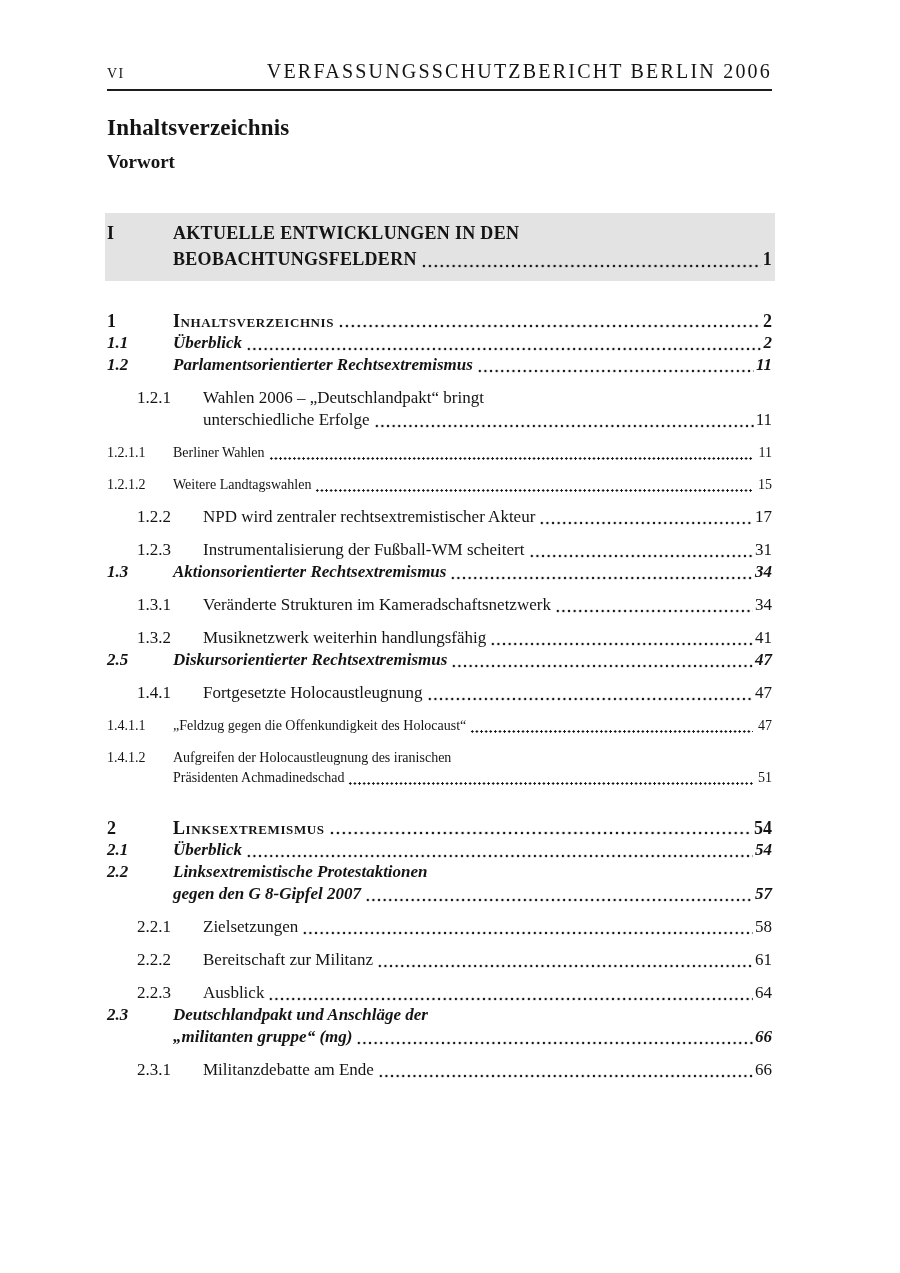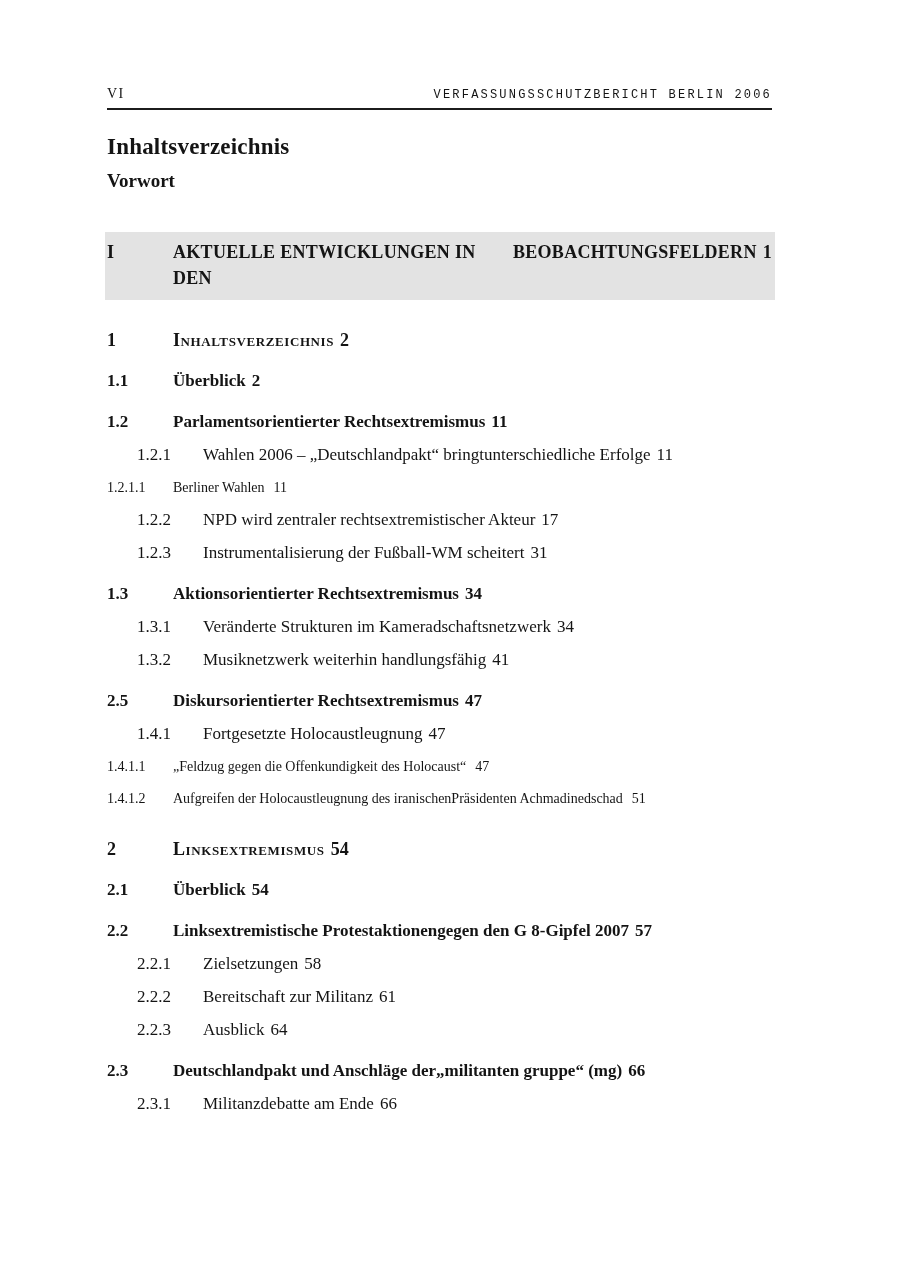--- a/index.html
+++ b/index.html
@@ -12,39 +12,38 @@
   }
   body {
     font-family: "Liberation Serif", "DejaVu Serif", serif;
     color: #141414;
     -webkit-font-smoothing: antialiased;
   }
   .page {
     box-sizing: border-box;
     width: 900px;
     height: 1273px;
-    padding: 86px 128px 40px 107px;
+    padding: 60px 128px 40px 107px;
   }
 
   
   .page-header {
     display: flex;
     justify-content: space-between;
     align-items: baseline;
     border-bottom: 2px solid #1c1c1c;
     padding-bottom: 6px;
   }
   .header-page-num {
     font-size: 14px;
     letter-spacing: 1.5px;
   }
   .header-title {
-    font-size: 12px;
+    font-size: 20px;
     letter-spacing: 2.2px;
-    font-family: Liberation Mono, monospace;
   }
 
   
   h1.doc-title {
     font-size: 23px;
     font-weight: bold;
     margin: 24px 0 10px 0;
     letter-spacing: 0.2px;
   }
   h2.vorwort {
@@ -63,21 +62,21 @@
     line-height: 22px;
   }
   .toc-num {
     flex: none;
     width: 66px;
   }
   .toc-body {
     flex: 1;
     min-width: 0;
     display: flex;
-    flex-direction: row;
+    flex-direction: column;
   }
   .toc-line {
     display: flex;
     align-items: baseline;
   }
   .toc-title { white-space: pre-wrap; }
   .toc-page { flex: none; }
 
   
   .toc-dots {
@@ -107,21 +106,21 @@
     font-size: 18px;
     margin-top: 29px;
   }
   .style-chapter .toc-title {
     font-variant: small-caps;
     letter-spacing: 0.6px;
   }
 
   .style-section {
     font-weight: bold;
-    margin-top: 19px;
+    font-style: italic;
   }
 
   .style-sub {
     margin-top: 11px;
     margin-left: 30px;
   }
 
   .style-subsub {
     font-size: 14px;
     line-height: 20px;
@@ -203,20 +202,30 @@
       <div class="toc-entry style-subsub">
     <span class="toc-num">1.2.1.1</span>
     <span class="toc-body">
           <span class="toc-line">
             <span class="toc-title">Berliner Wahlen</span>
             <span class="toc-dots"></span>
             <span class="toc-page">11</span>
           </span>
         </span>
   </div>
+      <div class="toc-entry style-subsub">
+    <span class="toc-num">1.2.1.2</span>
+    <span class="toc-body">
+          <span class="toc-line">
+            <span class="toc-title">Weitere Landtagswahlen</span>
+            <span class="toc-dots"></span>
+            <span class="toc-page">15</span>
+          </span>
+        </span>
+  </div>
       <div class="toc-entry style-sub">
     <span class="toc-num">1.2.2</span>
     <span class="toc-body">
           <span class="toc-line">
             <span class="toc-title">NPD wird zentraler rechtsextremistischer Akteur</span>
             <span class="toc-dots"></span>
             <span class="toc-page">17</span>
           </span>
         </span>
   </div>

